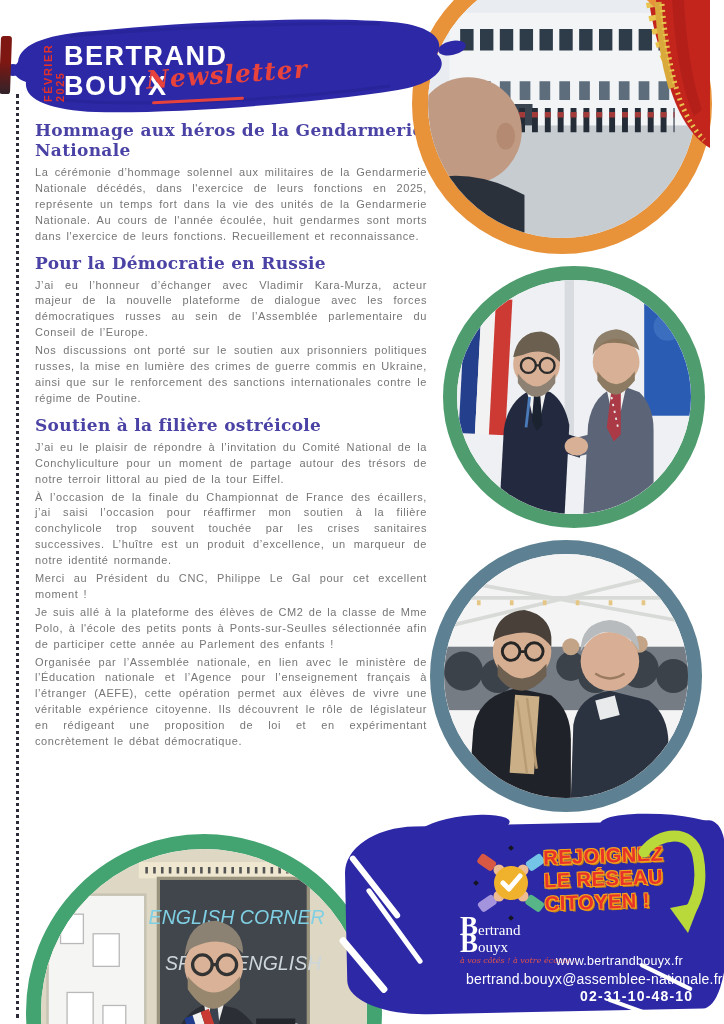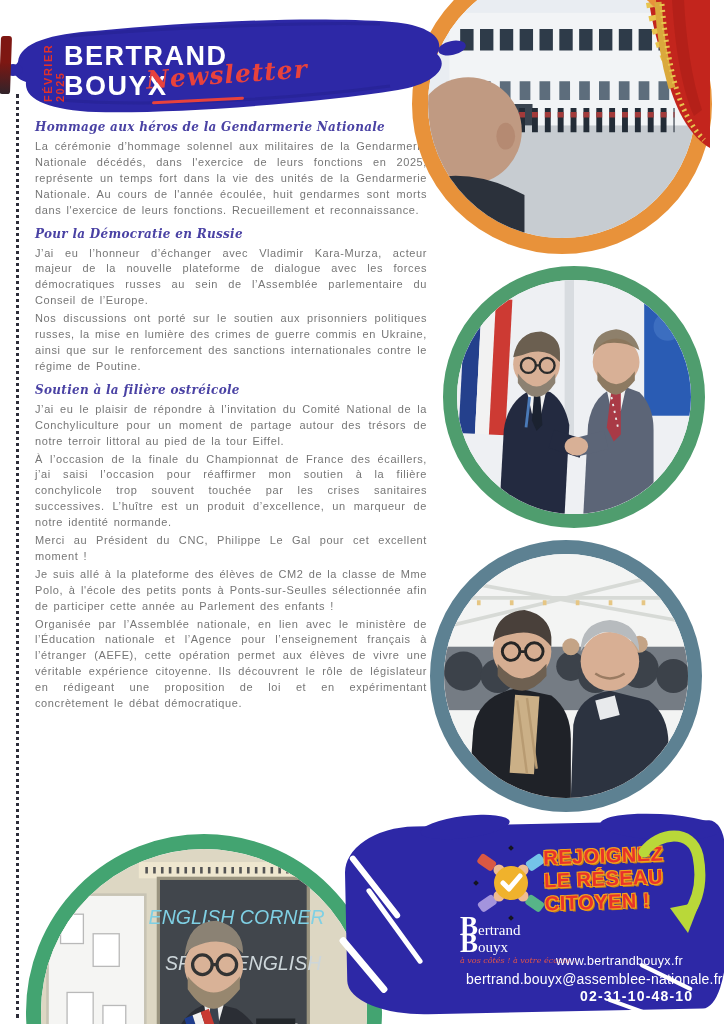--- a/index.html
+++ b/index.html
@@ -27,22 +27,22 @@
   .name2 { position:absolute; left:64px; top:71px; font-size:27px; font-weight:800;
     color:#fff; letter-spacing:1.5px; }
   .script-word { position:absolute; left:146px; top:60px; font-family:"DejaVu Serif",serif;
     font-style:italic; font-weight:bold; font-size:25px; color:#e8423c;
     transform:rotate(-4deg); letter-spacing:1px; }
   .script-underline { position:absolute; left:152px; top:99px; width:92px; height:3px;
     background:#e8423c; border-radius:2px; transform:rotate(-3deg); }
 
   
   .content { position:absolute; left:35px; top:112px; width:392px; z-index:2; }
-  .content h2 { font-family:"DejaVu Serif",serif; font-style:italic; font-weight:bold;
-    font-size:12px; color:#4a42a4; margin:8px 0 5px; letter-spacing:.3px; }
+  .content h2 { font-family:"DejaVu Serif",serif; font-weight:bold;
+    font-size:17px; color:#4a42a4; margin:8px 0 5px; letter-spacing:.3px; }
   .content p { font-size:11px; line-height:15.9px; color:#767676;
     text-align:justify; letter-spacing:.6px; word-spacing:1.5px; margin:0 0 2px; }
 
   
   .photo-circle { position:absolute; border-radius:50%; overflow:hidden; }
   .photo-circle svg { width:100%; height:100%; display:block; }
   #photo1 { left:412px; top:-46px; width:300px; height:300px; border:16px solid #e8923a; z-index:2; }
   #photo2 { left:443px; top:266px; width:262px; height:262px; border:14px solid #4f9d6e; z-index:3; }
   #photo3 { left:430px; top:540px; width:272px; height:272px; border:14px solid #5d8192; z-index:4; }
   #photo4 { left:26px;  top:834px; width:356px; height:356px; border:15px solid #43a471; z-index:7; }

